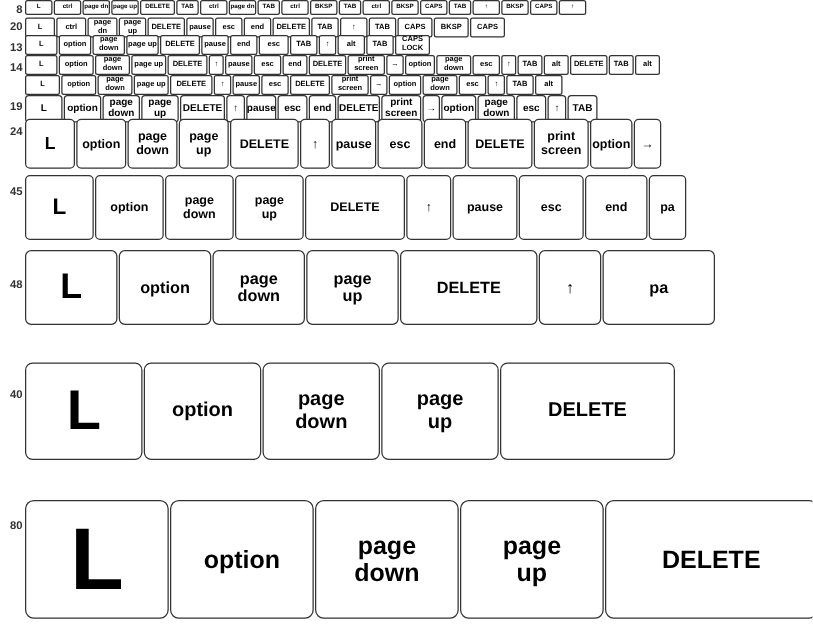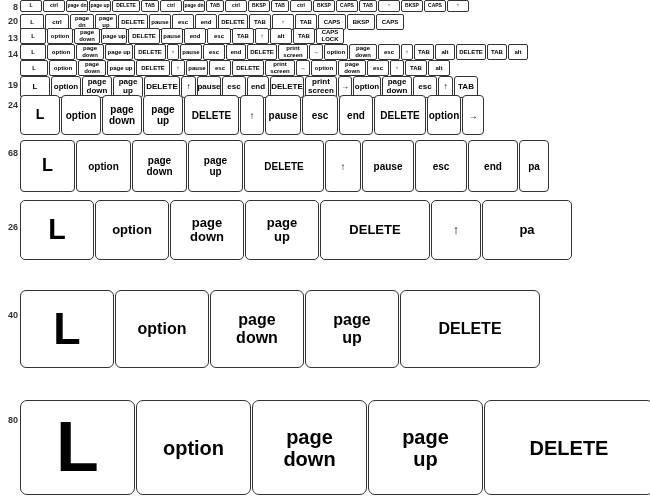--- a/index.html
+++ b/index.html
@@ -478,29 +478,32 @@
       </div>
     <div class="key large" style="width:36px;">
         <span class="key-label">esc</span>
       </div>
     <div class="key large" style="width:34px;">
         <span class="key-label">end</span>
       </div>
     <div class="key large" style="width:52px;">
         <span class="key-label">DELETE</span>
       </div>
+    <div class="key large" style="width:44px;">
+        <span class="key-label">print<br>screen</span>
+      </div>
     <div class="key large" style="width:34px;">
         <span class="key-label">option</span>
       </div>
     <div class="key large" style="width:22px;">
         <span class="key-label">→</span>
       </div>
   </div>
 
-  <span class="row-label" style="top: 148px;">68</span>
+  <span class="row-label" style="top: 148px;">45</span>
   <div class="key-row row-36">
     <div class="key large" style="width:55px; height:52px;">
         <span class="key-label" style="font-size:1.8em;">L</span>
       </div>
     <div class="key large" style="width:55px; height:52px;">
         <span class="key-label">option</span>
       </div>
     <div class="key large" style="width:55px; height:52px;">
         <span class="key-label">page<br>down</span>
       </div>
@@ -520,21 +523,21 @@
         <span class="key-label">esc</span>
       </div>
     <div class="key large" style="width:50px; height:52px;">
         <span class="key-label">end</span>
       </div>
     <div class="key large" style="width:30px; height:52px;">
         <span class="key-label">pa</span>
       </div>
   </div>
 
-  <span class="row-label" style="top: 222px;">26</span>
+  <span class="row-label" style="top: 222px;">48</span>
   <div class="key-row row-48">
     <div class="key xlarge" style="width:74px;">
         <span class="key-label" style="font-size:2.2em;">L</span>
       </div>
     <div class="key xlarge" style="width:74px;">
         <span class="key-label">option</span>
       </div>
     <div class="key xlarge" style="width:74px;">
         <span class="key-label">page<br>down</span>
       </div>

